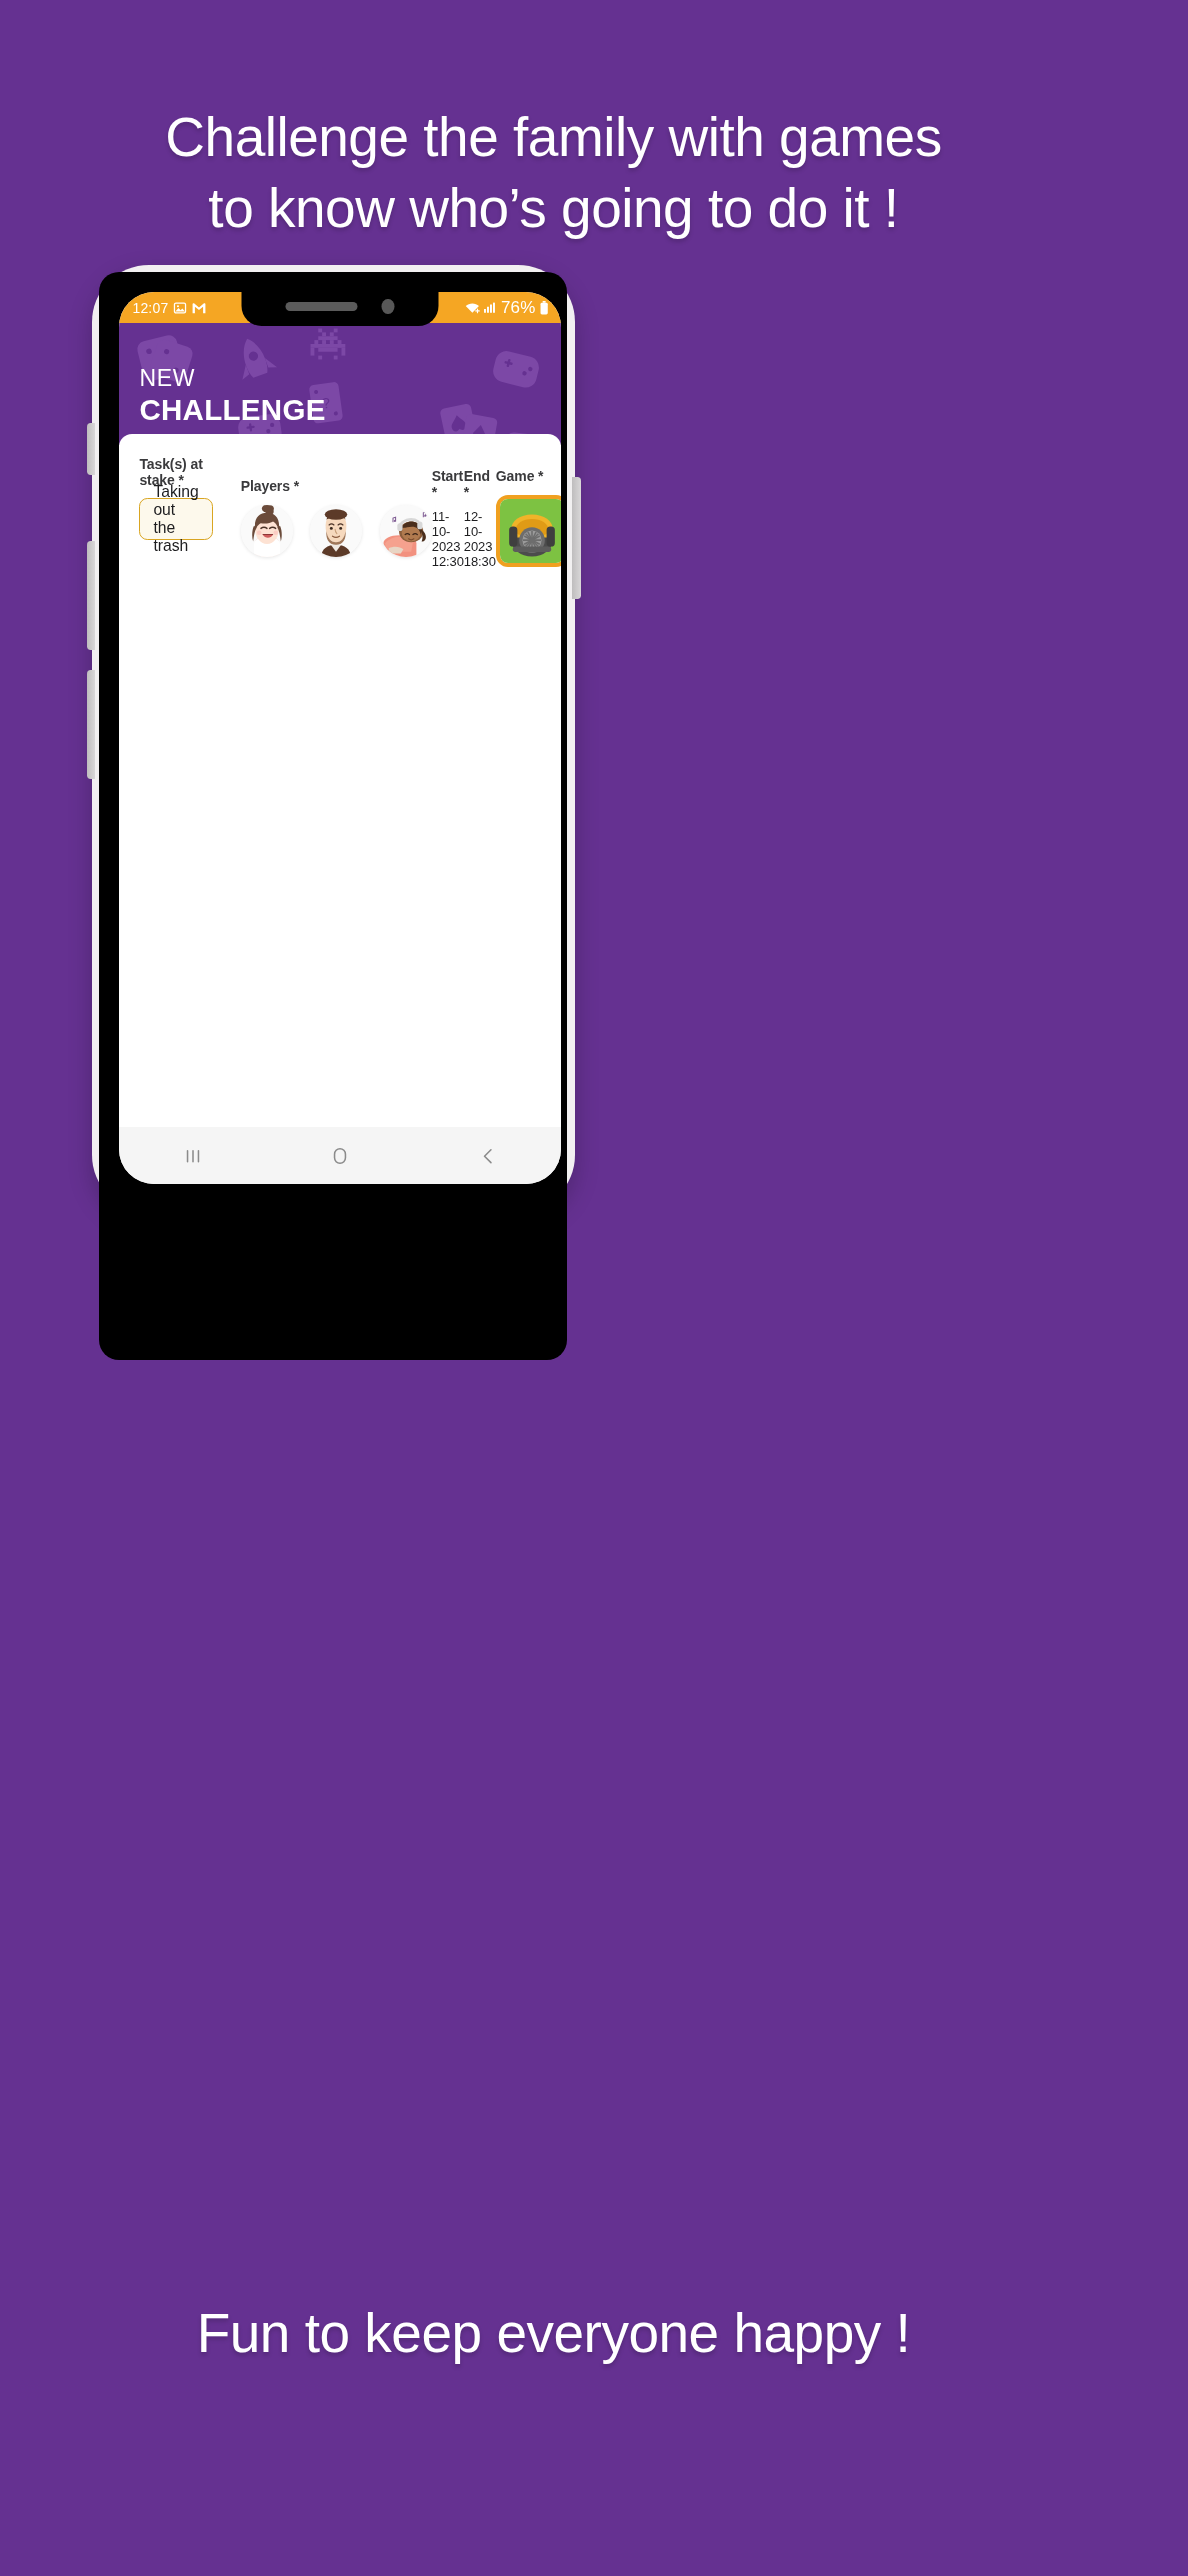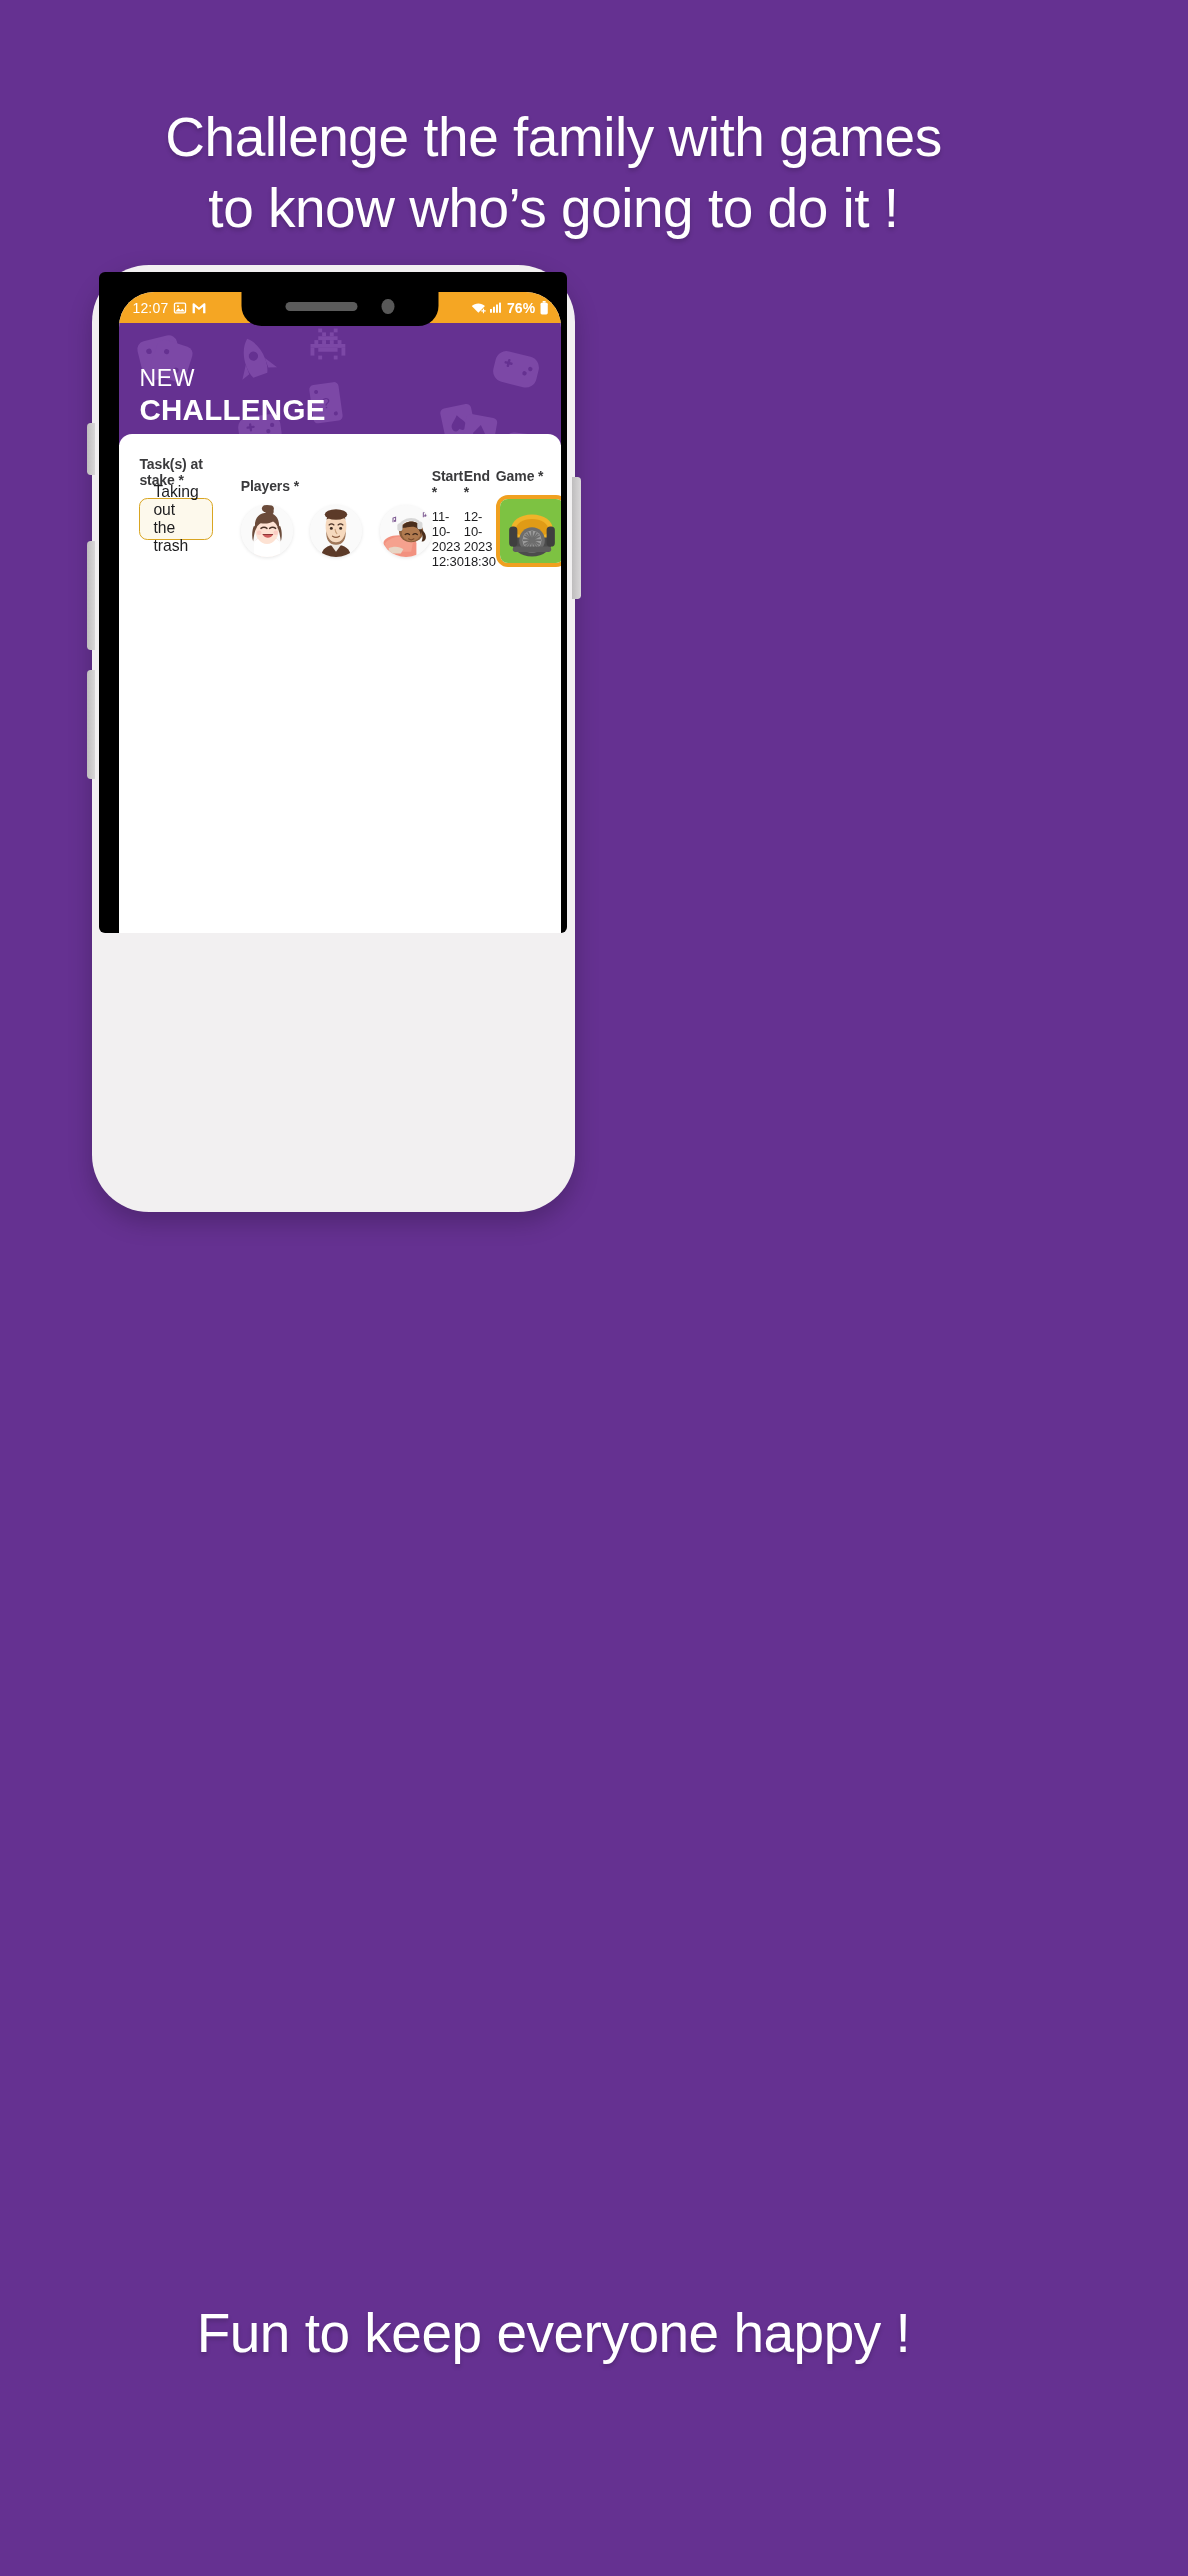--- a/index.html
+++ b/index.html
@@ -47,23 +47,23 @@
     position: absolute;
     inset: 0;
     background: #f2f0f1;
     border-radius: 57px;
     box-shadow: 0 9.2px 24px rgba(0,0,0,0.22);
   }
   
   .device-bezel {
     position: absolute;
     left: 7.4px; top: 7.4px;
-    width: 468px; height: 661px;
+    width: 468px; height: 1088px;
     background: #000000;
-    border-radius: 6px;
+    border-radius: 20px;
     overflow: hidden;
   }
 
   
   .btn-side {
     position: absolute;
     background: linear-gradient(to right, #bfbdbe, #d9d7d8);
     z-index: 3;
   }
   .btn-left-1 { left: -5.5px; top: 158px; width: 8.3px; height: 52px; border-radius: 3.7px 0 0 3.7px; }
@@ -93,21 +93,21 @@
     justify-content: space-between;
     padding: 0 13px;
     font-size: 14px;
     font-weight: 500;
     position: relative;
     flex: 0 0 auto;
   }
   .sb-left, .sb-right { display: flex; align-items: center; gap: 4.6px; }
   .sb-time { font-size: 14px; letter-spacing: 0.2px; }
   .sb-ico { display: inline-flex; align-items: center; }
-  .pct { font-size: 14px; letter-spacing: 0.2px; font-weight: bold; }
+  .pct { font-size: 17px; letter-spacing: 0.2px; }
 
   
   .notch {
     position: absolute;
     left: 50%;
     transform: translateX(-50%);
     top: -5.5px;
     width: 197px;
     height: 39px;
     background: #000000;

